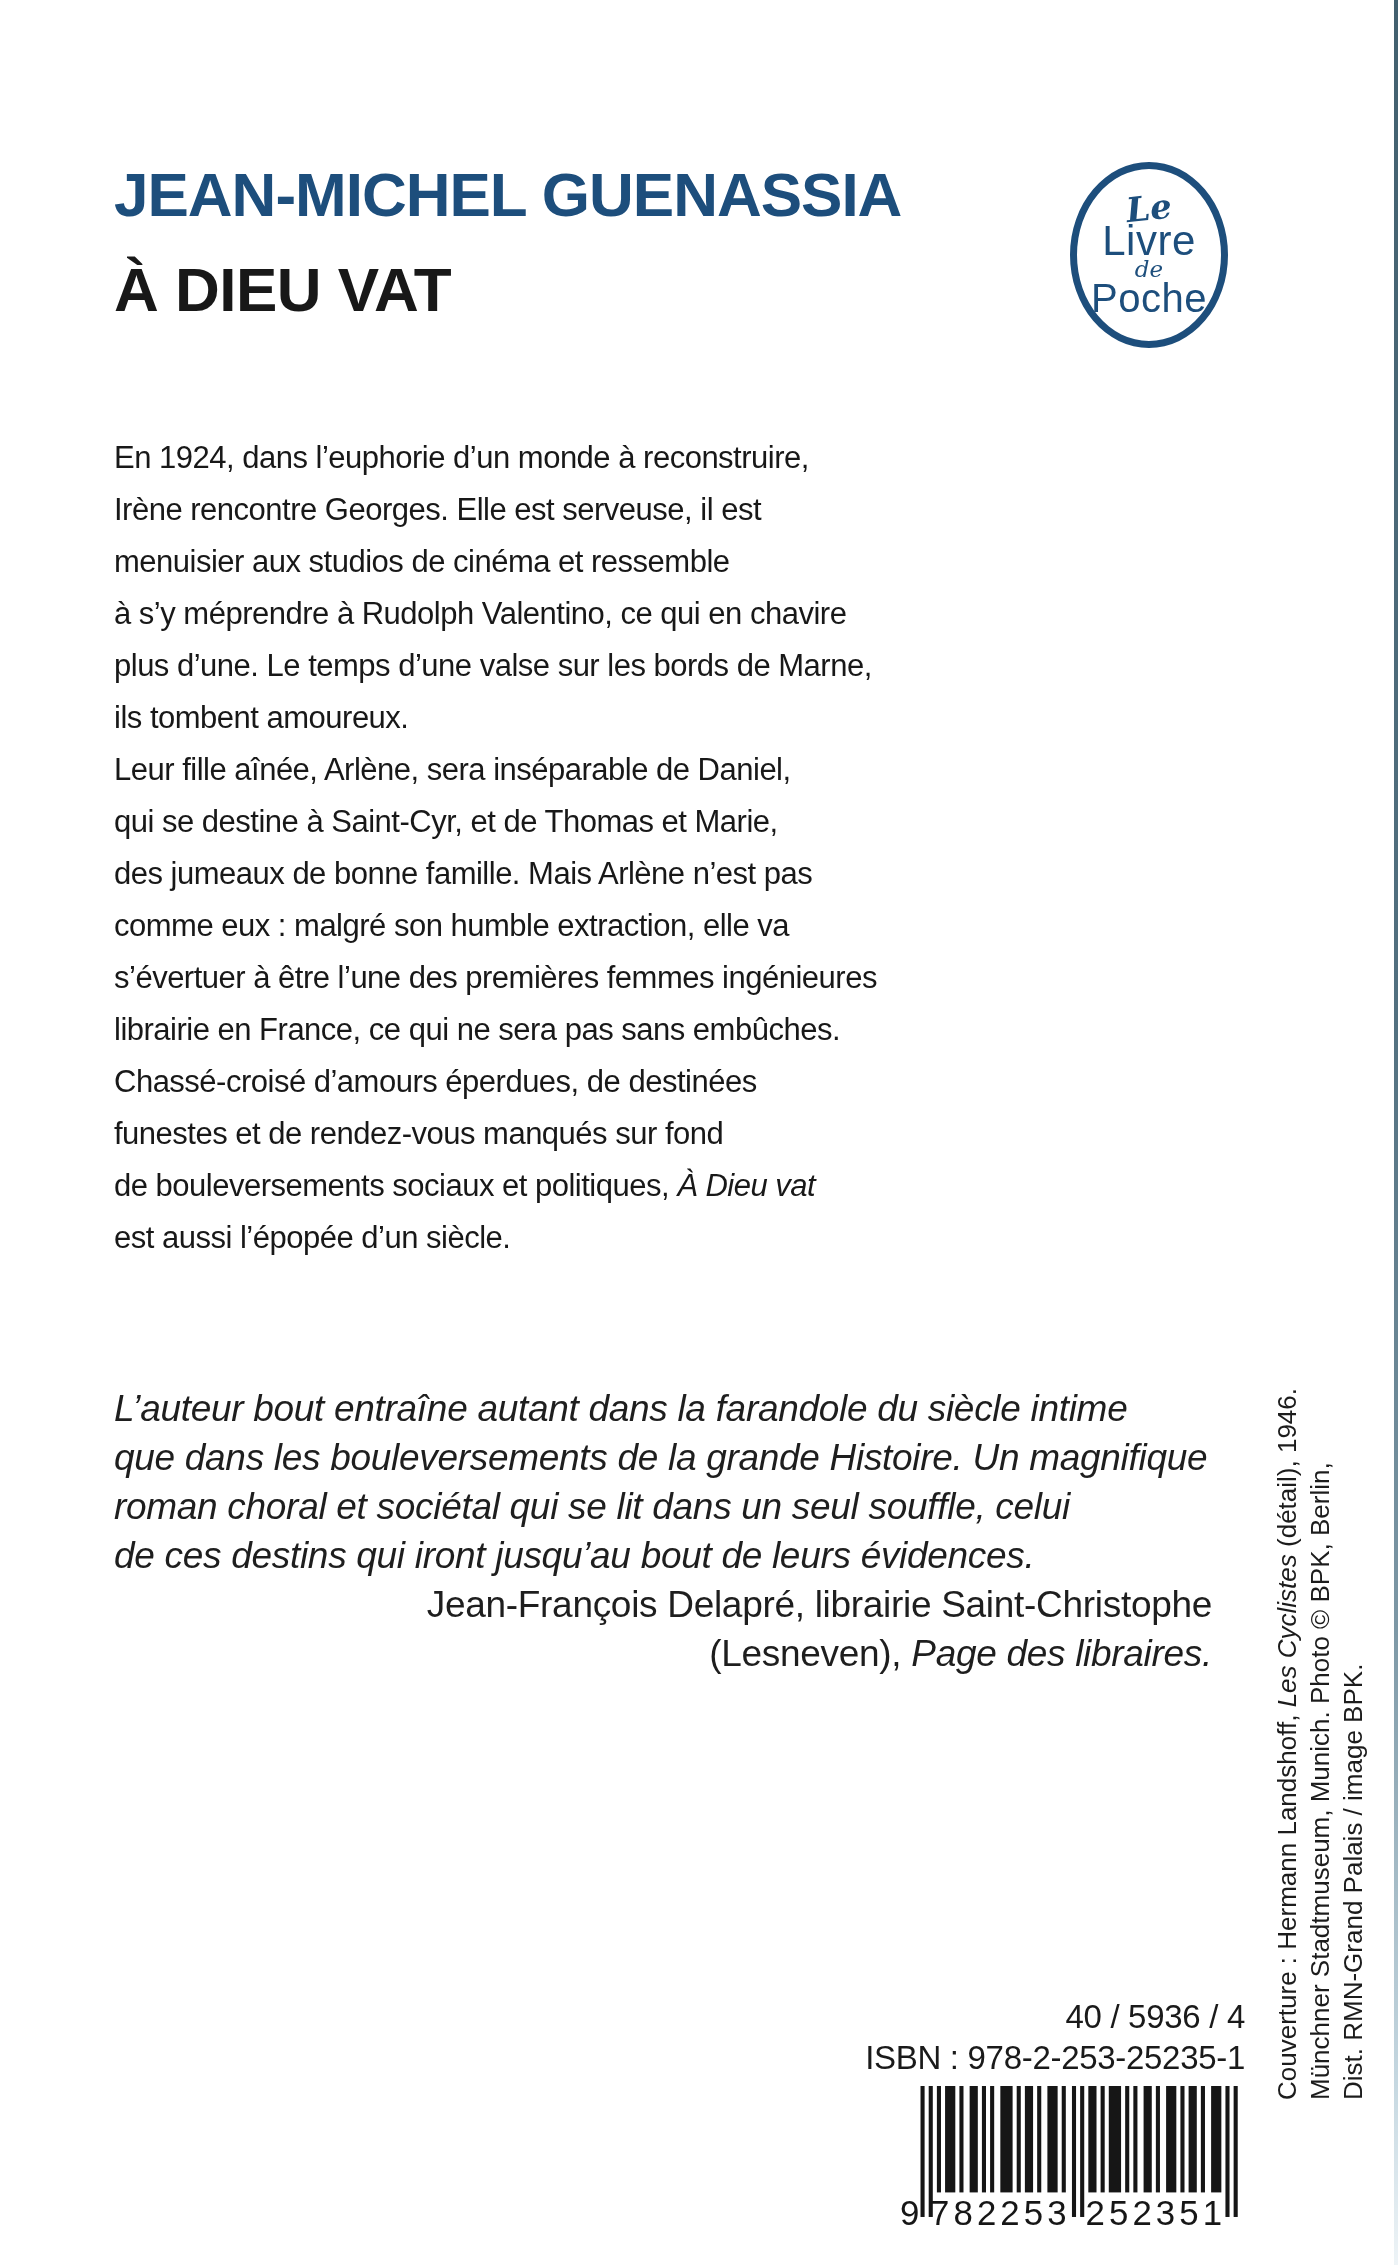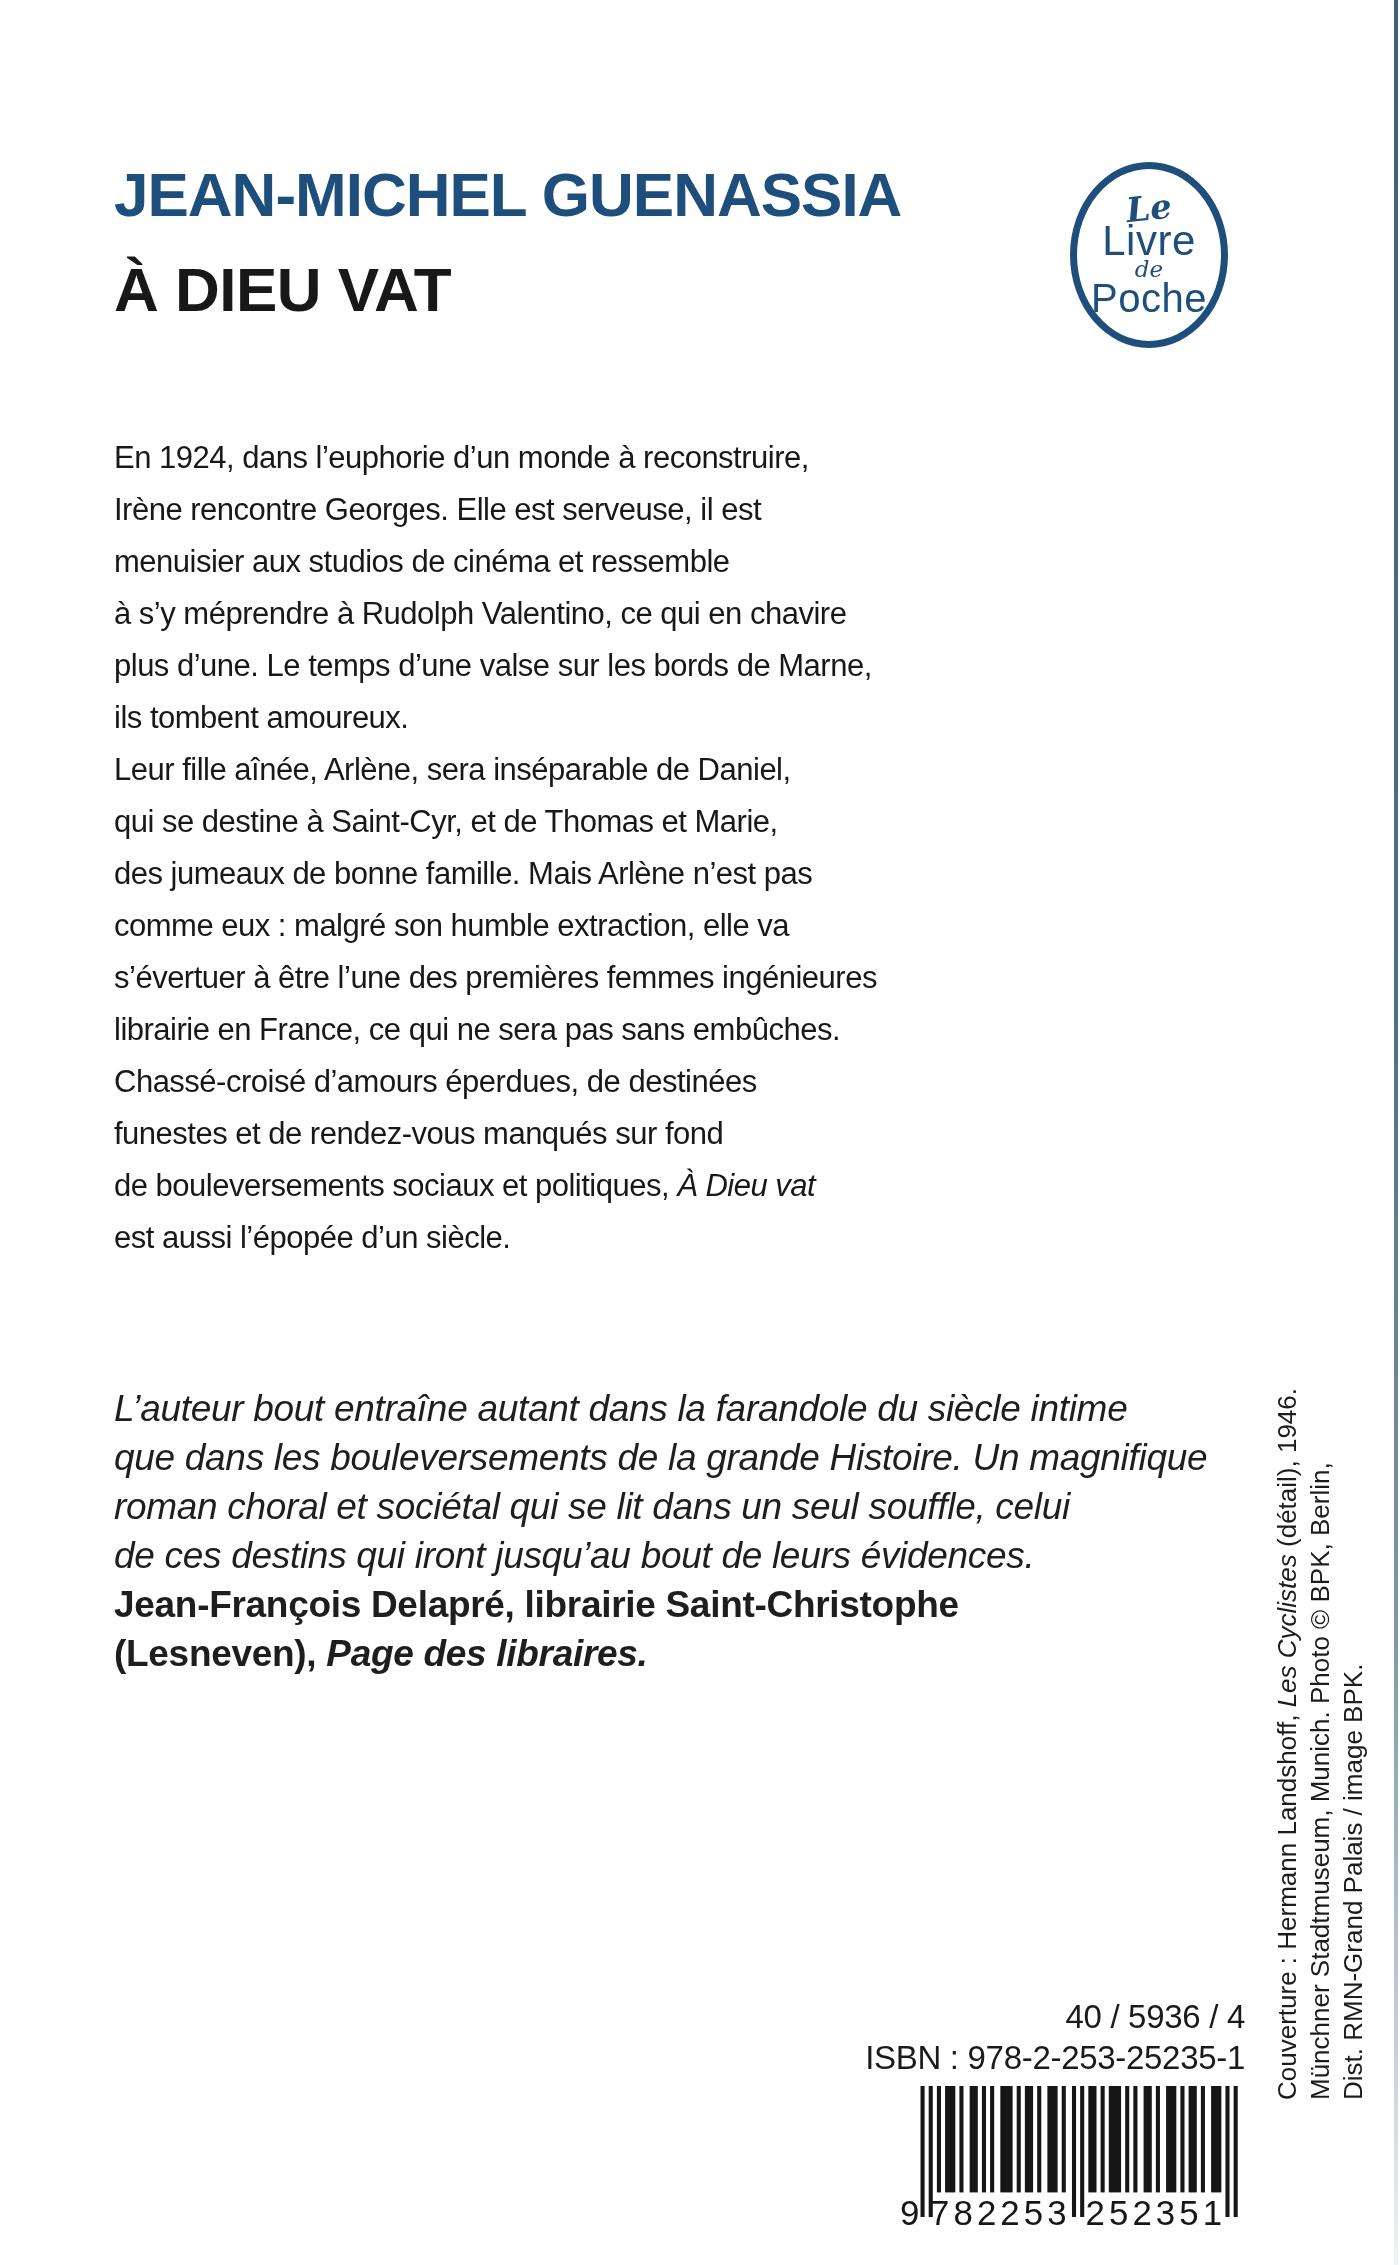--- a/index.html
+++ b/index.html
@@ -64,21 +64,21 @@
   }
   .synopsis .it { font-style: italic; }
 
   
   .quote-block {
     left: 114px; top: 1384px; width: 1098px;
     font-size: 37px; line-height: 49px;
     color: #1e1e1e; letter-spacing: -0.3px;
   }
   .quote-lines .tline { font-style: italic; }
-  .attr { text-align: left; font-weight: bold; }
+  .attr { text-align: right; }
   .attr .it { font-style: italic; }
 
   
   .credit {
     left: 969px; top: 1692px;
     width: 710px; height: 106px;
     transform: rotate(-90deg);
     font-size: 26px; line-height: 33px;
     color: #1c1c1c;
   }

